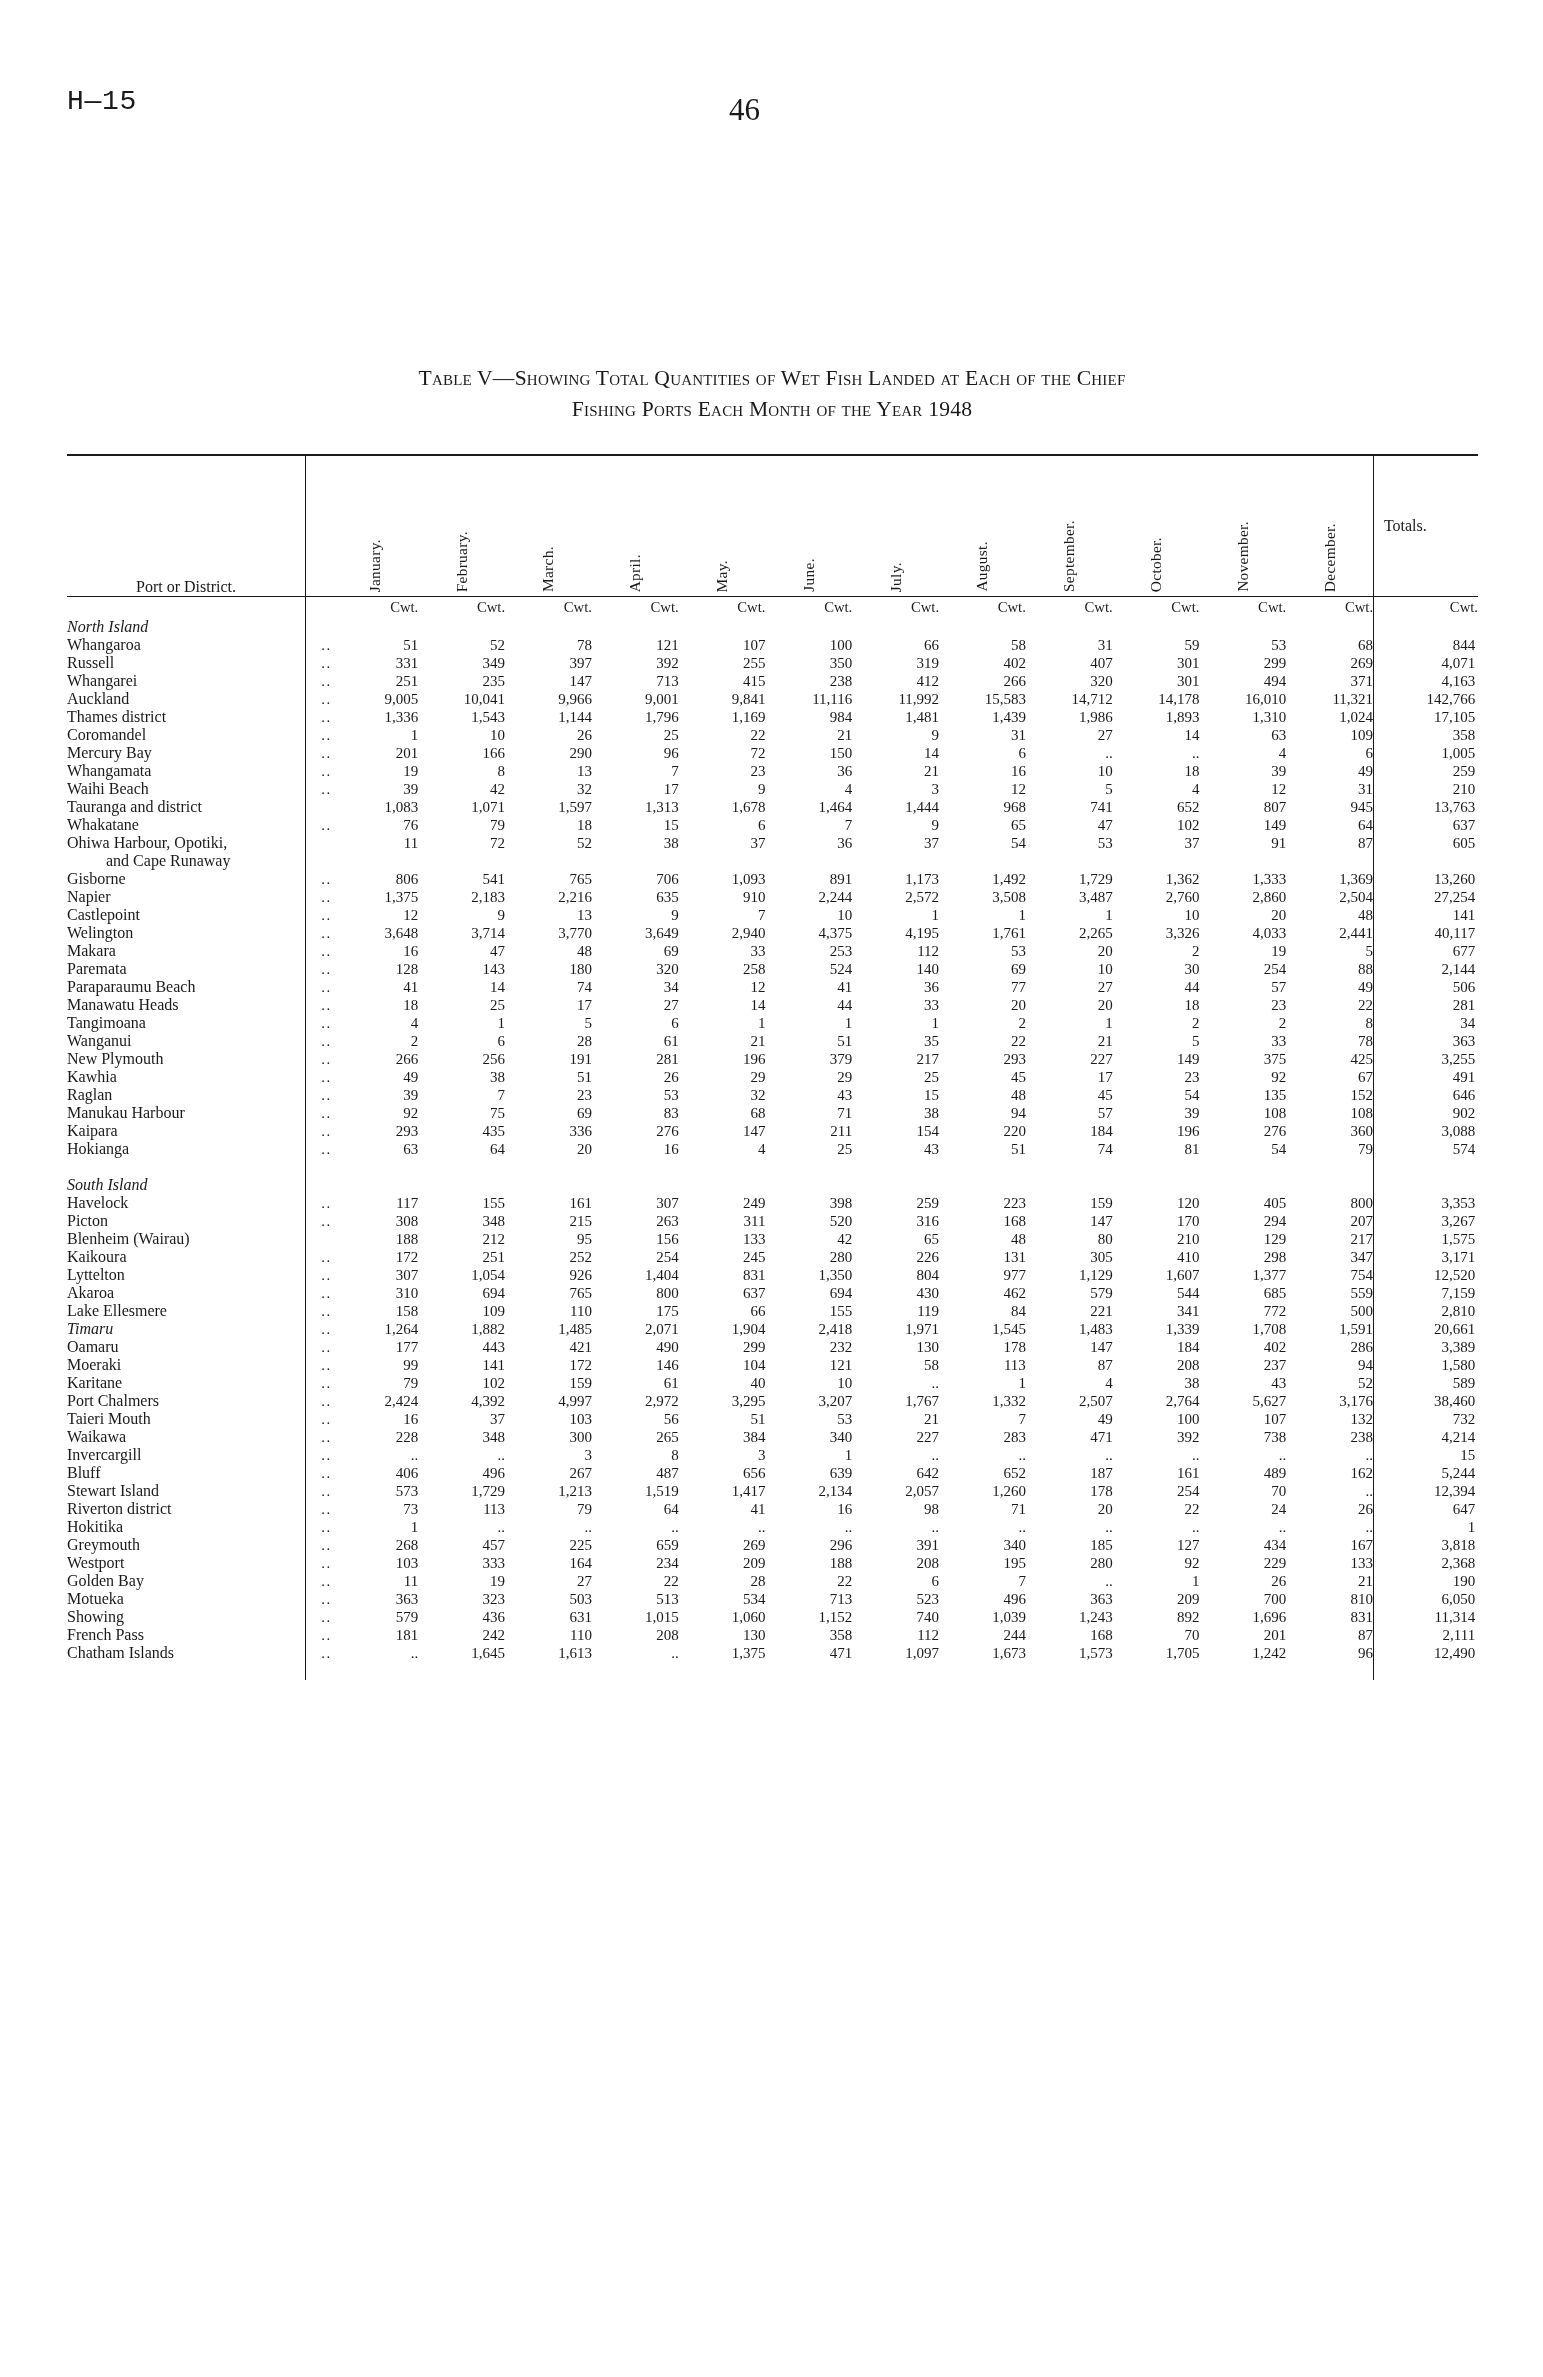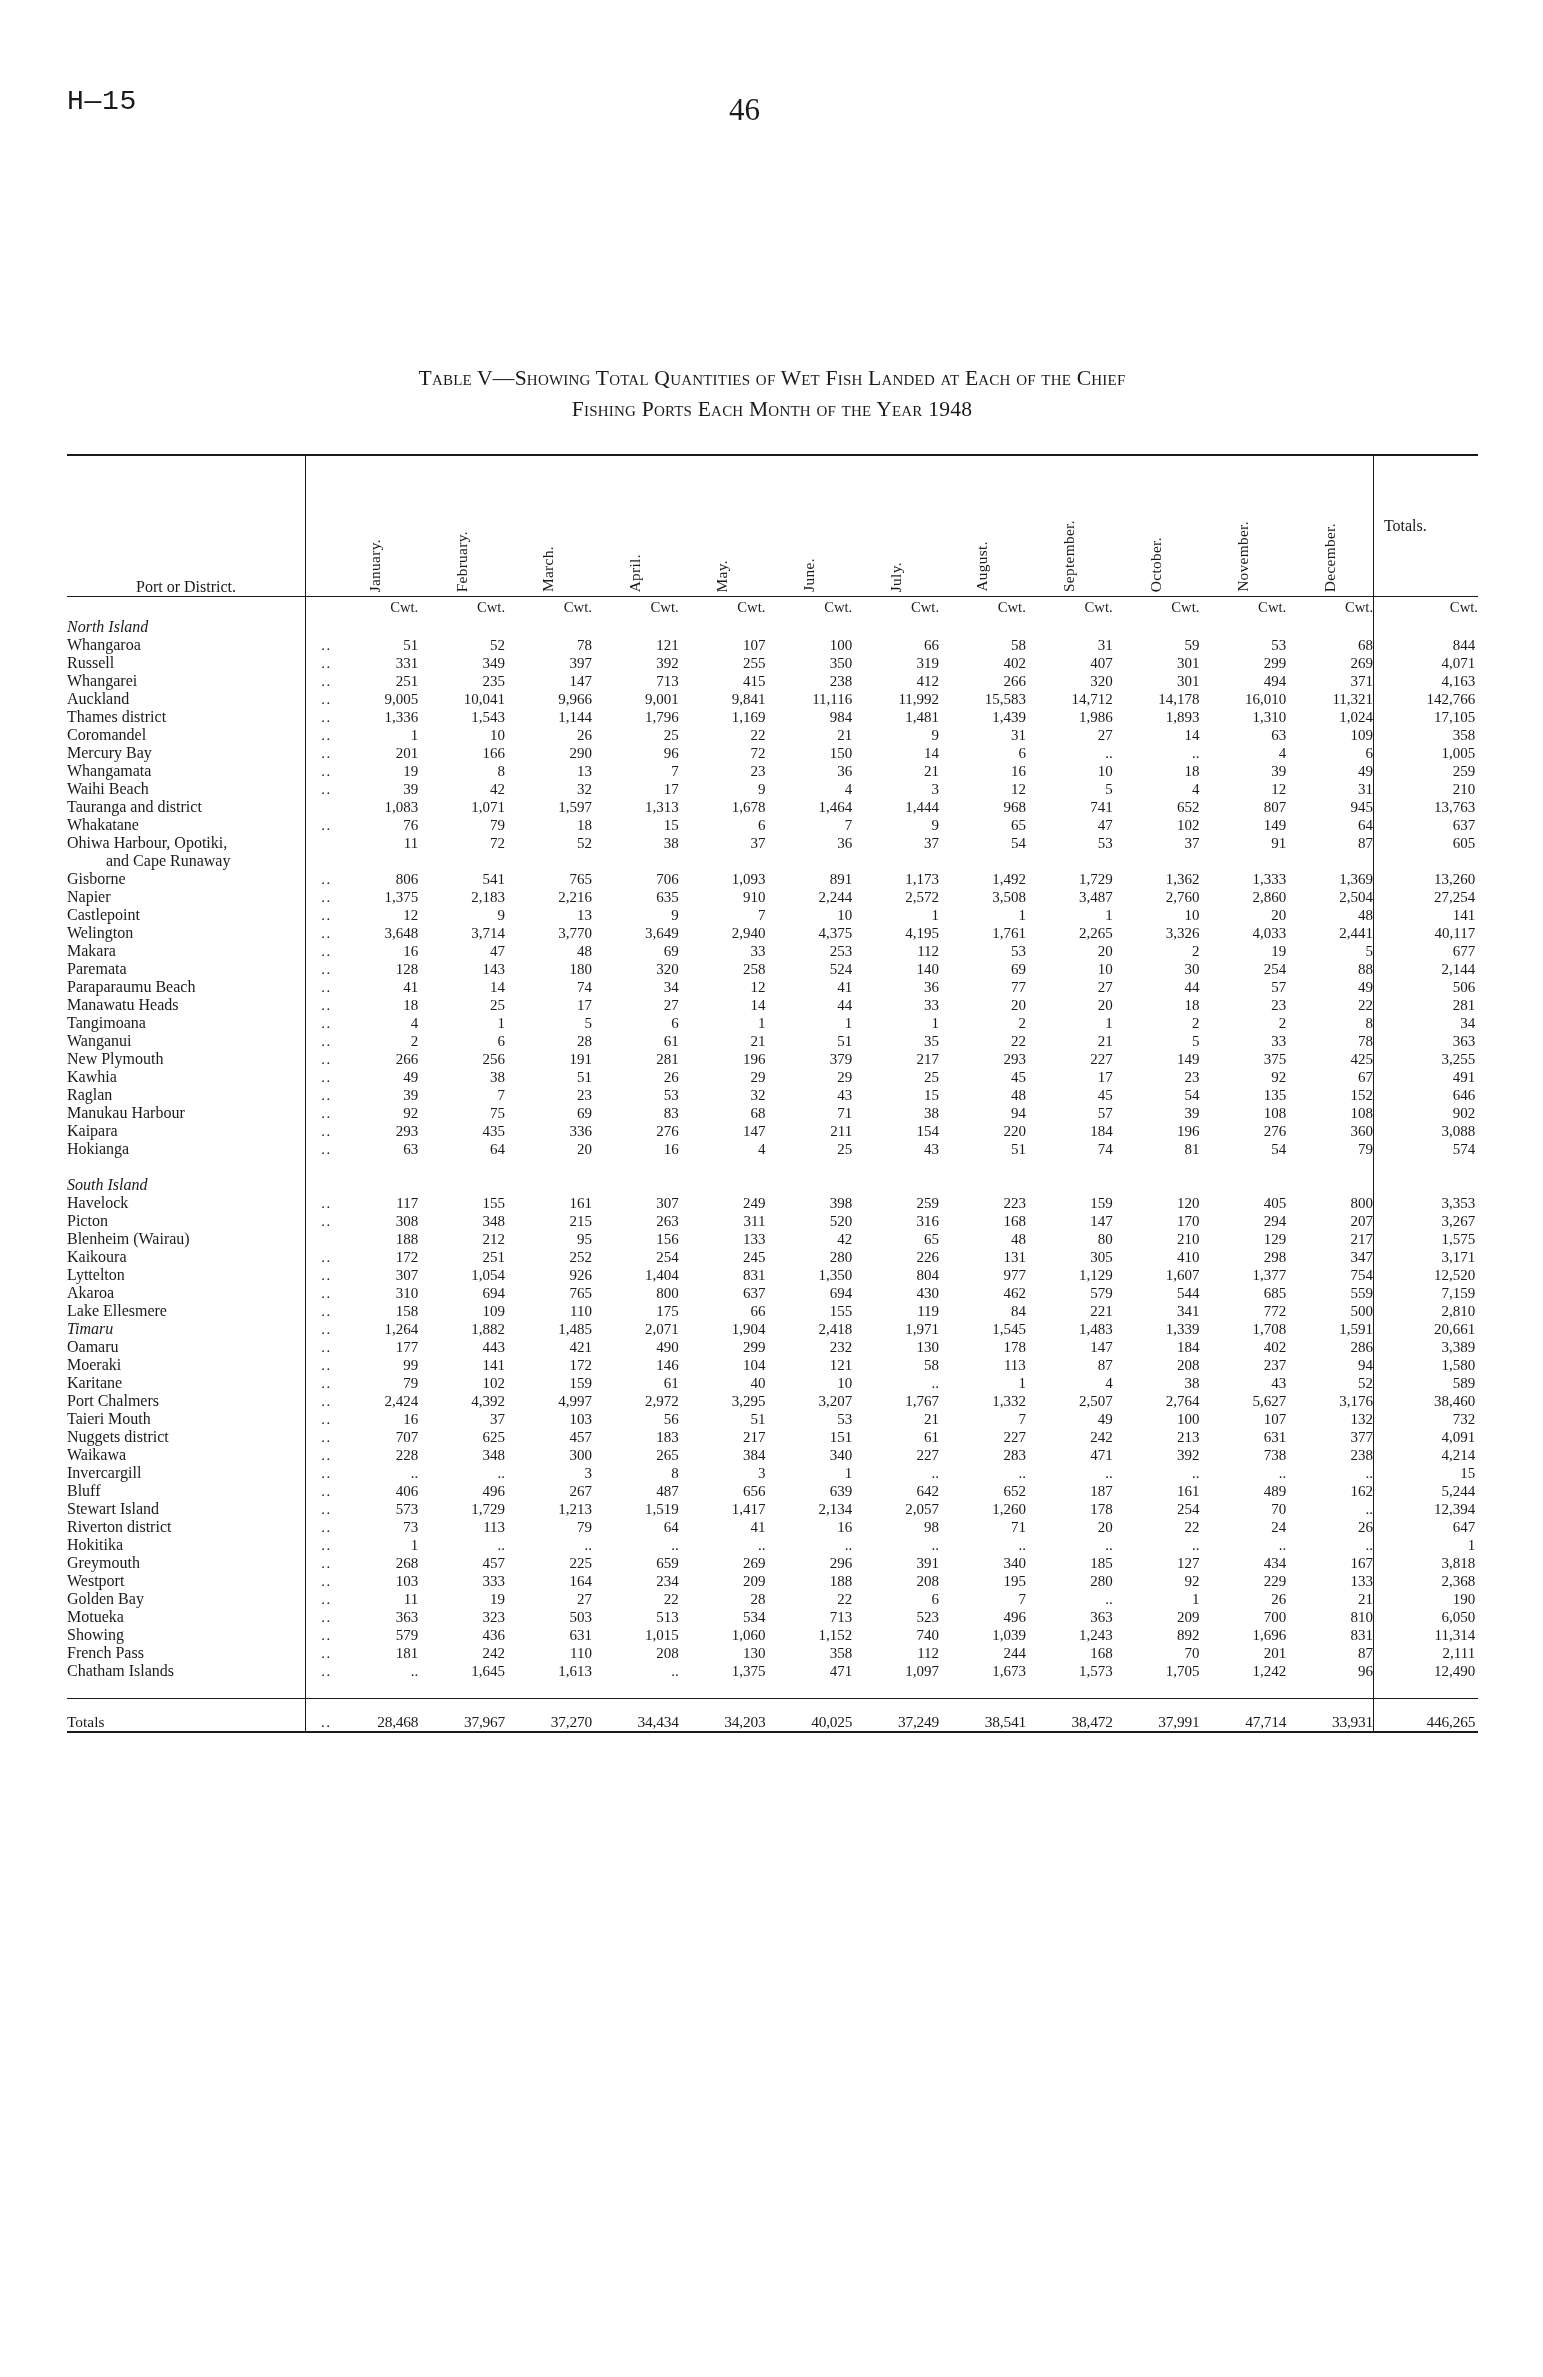--- a/index.html
+++ b/index.html
@@ -943,37 +943,20 @@
             <td class="num">53</td>
             <td class="num">21</td>
             <td class="num">7</td>
             <td class="num">49</td>
             <td class="num">100</td>
             <td class="num">107</td>
             <td class="num">132</td>
             <td class="num tot vline">732</td>
           </tr>
           <tr class="data">
-            <td class="col-port" style="padding-left: 0px;">Nuggets district</td>
-            <td class="col-dots dotcell vline">..</td>
-            <td class="num">707</td>
-            <td class="num">625</td>
-            <td class="num">457</td>
-            <td class="num">183</td>
-            <td class="num">217</td>
-            <td class="num">151</td>
-            <td class="num">61</td>
-            <td class="num">227</td>
-            <td class="num">242</td>
-            <td class="num">213</td>
-            <td class="num">631</td>
-            <td class="num">377</td>
-            <td class="num tot vline">4,091</td>
-          </tr>
-          <tr class="data">
             <td class="col-port" style="padding-left: 0px;">Waikawa</td>
             <td class="col-dots dotcell vline">..</td>
             <td class="num">228</td>
             <td class="num">348</td>
             <td class="num">300</td>
             <td class="num">265</td>
             <td class="num">384</td>
             <td class="num">340</td>
             <td class="num">227</td>
             <td class="num">283</td>
@@ -1197,35 +1180,18 @@
             <td class="num"></td>
             <td class="num"></td>
             <td class="num"></td>
             <td class="num"></td>
             <td class="num"></td>
             <td class="num"></td>
             <td class="num"></td>
             <td class="num"></td>
             <td class="num tot vline"></td>
           </tr>
-          <tr class="totals rule-thin-top rule-bot">
-            <td class="col-port totals-label">Totals</td>
-            <td class="col-dots dotcell vline">..</td>
-            <td class="num tightnum">28,468</td>
-            <td class="num tightnum">37,967</td>
-            <td class="num tightnum">37,270</td>
-            <td class="num tightnum">34,434</td>
-            <td class="num tightnum">34,203</td>
-            <td class="num tightnum">40,025</td>
-            <td class="num tightnum">37,249</td>
-            <td class="num tightnum">38,541</td>
-            <td class="num tightnum">38,472</td>
-            <td class="num tightnum">37,991</td>
-            <td class="num tightnum">47,714</td>
-            <td class="num tightnum">33,931</td>
-            <td class="num tot vline tightnum">446,265</td>
-          </tr>
         </tbody>
     </table>
   </div>
 
 </div>
 
 
 </body></html>

